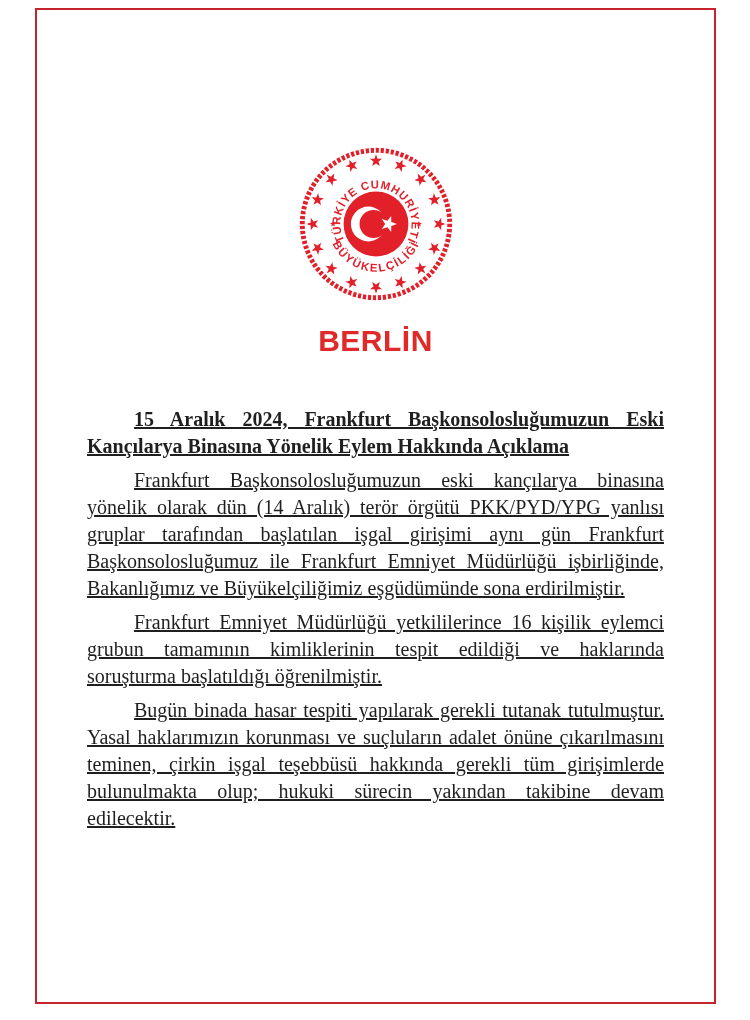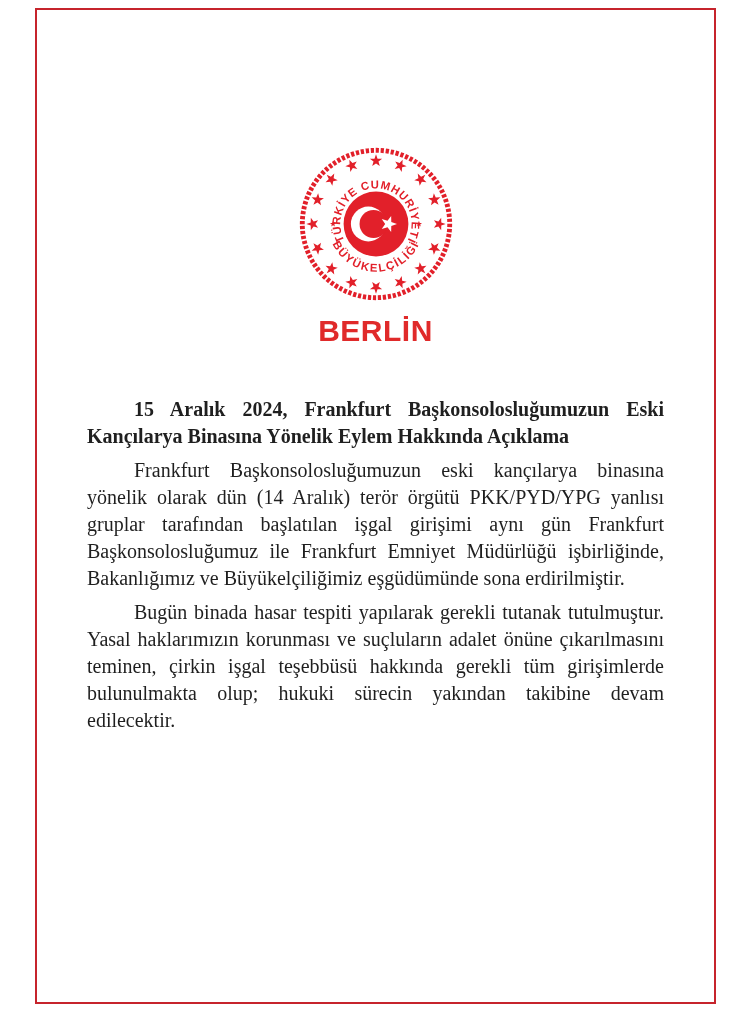--- a/index.html
+++ b/index.html
@@ -17,37 +17,38 @@
     box-sizing: border-box;
   }
   .content {
     position: relative; width: 100%; height: 100%;
     display: flex; flex-direction: column; align-items: center;
     box-sizing: border-box;
     padding-top: 133px;
   }
   .emblem-svg { display: block; width: 162px; height: 162px; }
   .city {
-    margin-top: 9px;
+    margin-top: 19px;
     font-family: "Liberation Sans", sans-serif;
     font-weight: bold;
     font-size: 30px;
     line-height: 34px;
     letter-spacing: 0.5px;
     color: #E02A2A;
   }
   .doc-text {
     width: 100%;
     box-sizing: border-box;
     padding: 0 50px;
     margin-top: 48px;
     color: #1F1F1F;
     font-size: 20px;
     line-height: 27px;
     text-align: justify;
+    text-decoration: underline;
   }
   .doc-text p {
     margin: 0 0 7px 0;
     text-indent: 47px;
   }
   .doc-title { font-weight: bold; }
 </style>
 </head>
 <body>
 
@@ -99,18 +100,19 @@
           <circle cx="97" cy="100" r="17.3" fill="#E2202A"></circle>
           <use href="#star5" transform="translate(115.5 100) rotate(90) scale(1.3)" fill="#ffffff"></use>
         </g>
       </svg>
 
       <div class="city">BERLİN</div>
 
       <div class="doc-text">
         <p class="doc-title">15 Aralık 2024, Frankfurt Başkonsolosluğumuzun Eski Kançılarya Binasına Yönelik Eylem Hakkında Açıklama</p>
         <p>Frankfurt Başkonsolosluğumuzun eski kançılarya binasına yönelik olarak dün (14 Aralık) terör örgütü PKK/PYD/YPG yanlısı gruplar tarafından başlatılan işgal girişimi aynı gün Frankfurt Başkonsolosluğumuz ile Frankfurt Emniyet Müdürlüğü işbirliğinde, Bakanlığımız ve Büyükelçiliğimiz eşgüdümünde sona erdirilmiştir.</p>
+        <p>Frankfurt Emniyet Müdürlüğü yetkililerince 16 kişilik eylemci grubun tamamının kimliklerinin tespit edildiği ve haklarında soruşturma başlatıldığı öğrenilmiştir.</p>
         <p>Bugün binada hasar tespiti yapılarak gerekli tutanak tutulmuştur. Yasal haklarımızın korunması ve suçluların adalet önüne çıkarılmasını teminen, çirkin işgal teşebbüsü hakkında gerekli tüm girişimlerde bulunulmakta olup; hukuki sürecin yakından takibine devam edilecektir.</p>
       </div>
 
     </div>
   </div>
 </div>
 
 </body></html>

